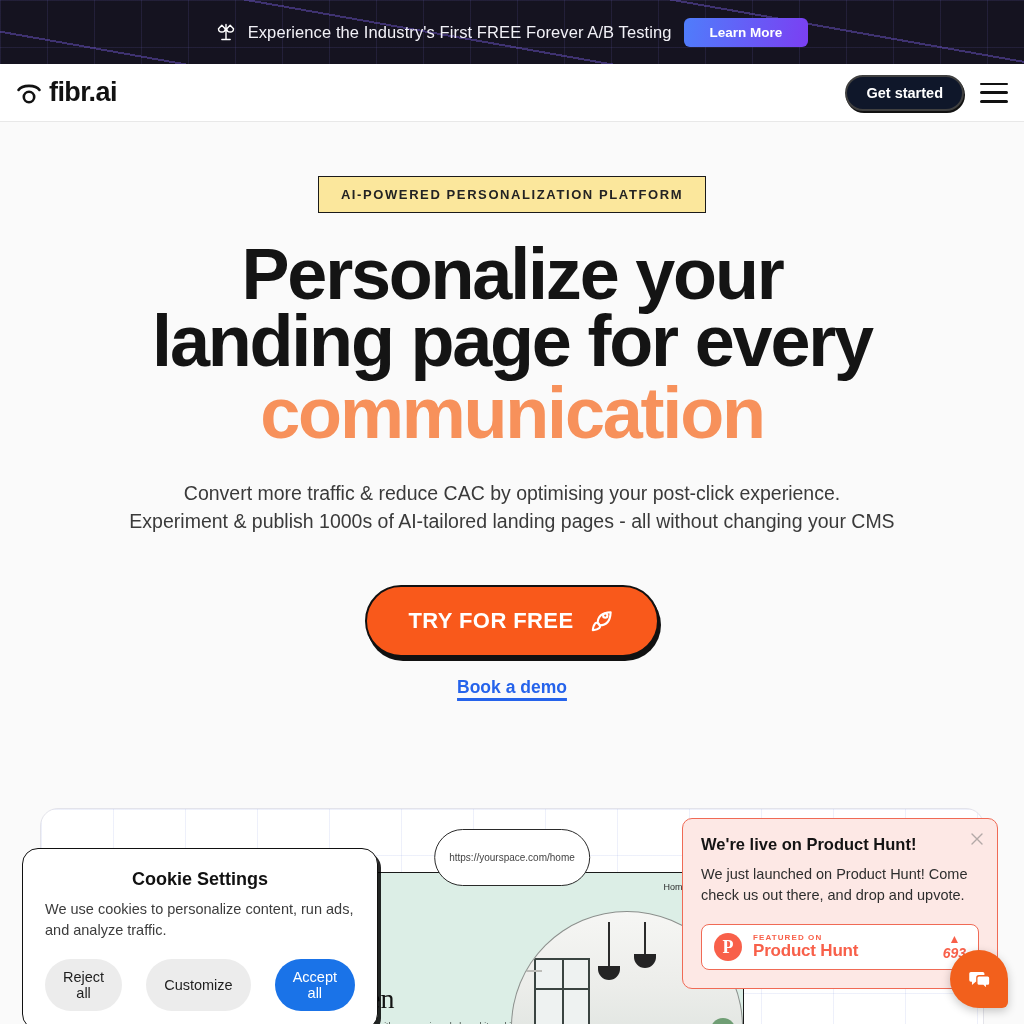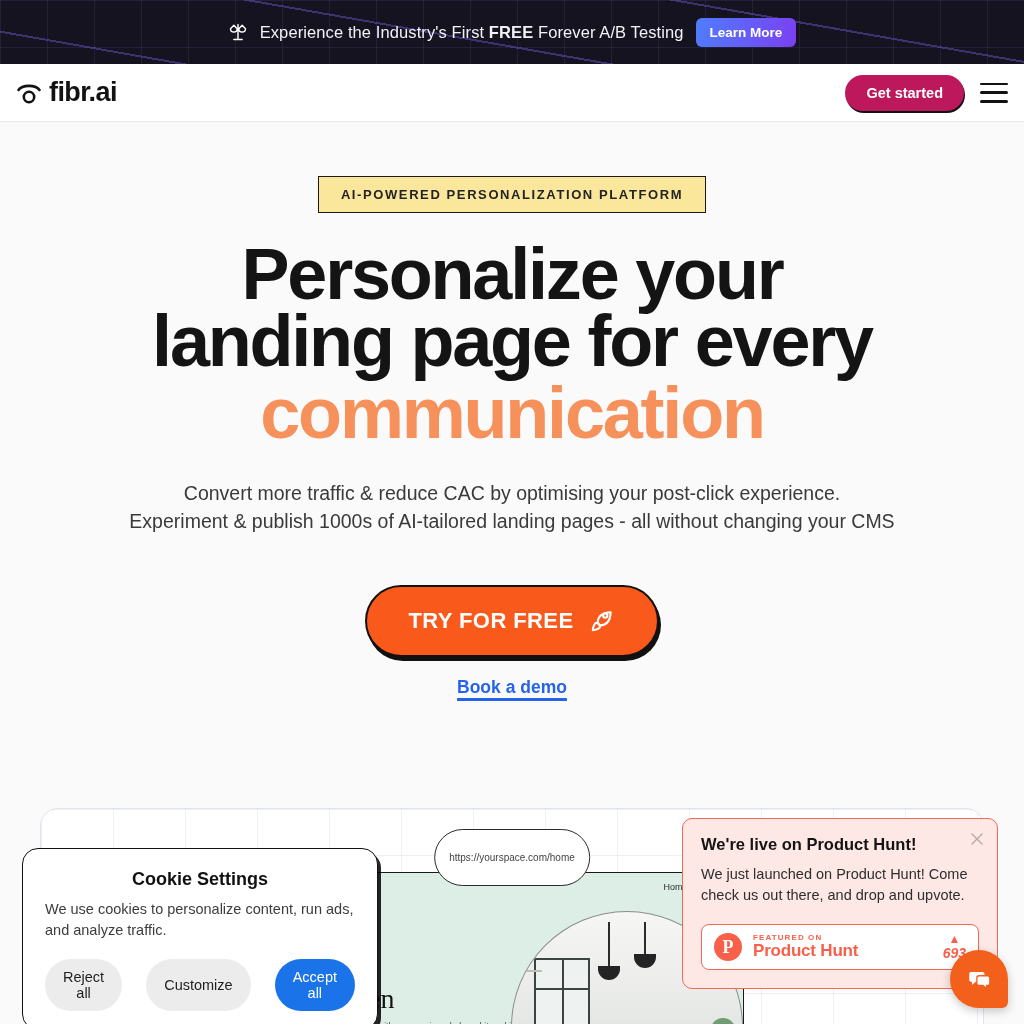--- a/index.html
+++ b/index.html
@@ -29,40 +29,40 @@
   }
   .banner-diag {
     position: absolute; inset: -40px -10px;
     background:
       repeating-linear-gradient(10deg, transparent 0 72px, rgba(124,96,232,.40) 72px 74px);
     pointer-events: none;
   }
   .banner-inner { position: relative; display: flex; align-items: center; gap: 12px; z-index:2; }
   .scale-icon { display:inline-flex; width:20px; height:20px; color:#fff; }
   .banner-text { color:#f2f1f7; font-size:16.5px; letter-spacing:.1px; white-space:nowrap; }
-  .banner-text b { font-weight:700; }
+  .banner-text b { font-weight:400; }
   .learn-more {
-    display:inline-block; padding:7px 14px; border-radius:6px;
+    display:inline-block; padding:7px 26px; border-radius:6px;
     background: linear-gradient(100deg, #4f7dfb 0%, #7b3ff2 100%);
     color:#fff; font-size:13.5px; font-weight:600; white-space:nowrap;
     cursor:pointer; border:none;
   }
 
   
   .header {
     position: relative; height: 58px; width:100%;
     background:#fff; border-bottom:1px solid #e8e8e8;
     display:flex; align-items:center; padding:0 16px;
   }
   .logo { display:flex; align-items:center; gap:7px; cursor:pointer; }
   .logo-mark { width:26px; height:22px; display:block; }
   .logo-text { font-size:27px; font-weight:700; color:#121212; letter-spacing:-.6px; }
   .header-right { margin-left:auto; display:flex; align-items:center; gap:16px; }
   .btn-getstarted {
-    background:#be185d; color:#fff; border:2px solid #be185d;
+    background:#0f172a; color:#fff; border:2px solid #404040;
     border-radius:999px; padding:8px 19px; font-size:14.5px; font-weight:600;
     cursor:pointer; box-shadow: 1px 2px 0 #121212;
   }
   .hamburger { width:28px; height:20px; display:flex; flex-direction:column; justify-content:space-between; cursor:pointer; }
   .hamburger span { display:block; height:2.6px; background:#111; border-radius:2px; }
 
   
   .hero { position:relative; padding-top:54px; text-align:center; }
   .eyebrow {
     display:inline-block; background:#fbe79c; border:1.6px solid #1a1a1a;

